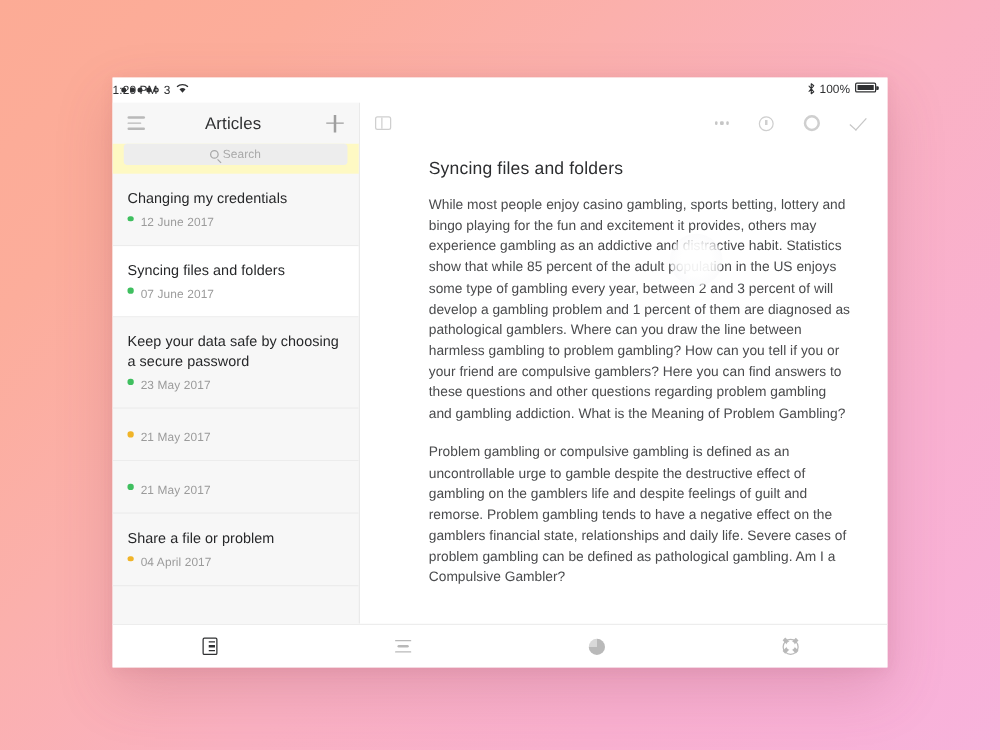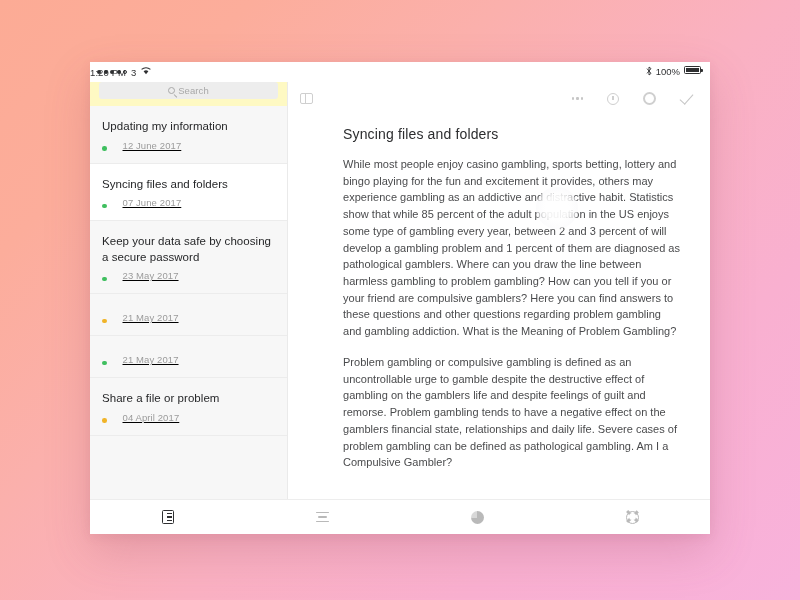--- a/index.html
+++ b/index.html
@@ -112,21 +112,21 @@
   .art {
     padding:13px 14px 12px 12px;
     border-bottom:1px solid #ececec;
     background:#f7f7f7;
     cursor:pointer;
   }
   .art.selected { background:#ffffff; }
   .art-title {
     font-size:11.5px; color:#262729; line-height:1.35; letter-spacing:0.05px;
   }
-  .art-meta { display:flex; align-items:flex-end; gap:16px; margin-top:5px;text-decoration:underline; }
+  .art-meta { display:flex; align-items:flex-start; gap:6px; margin-top:5px; }
   .dot { width:4.5px; height:4.5px; border-radius:50%; flex:0 0 4.5px; display:block; }
   .art-date { font-size:9.5px; color:#9b9b9b; letter-spacing:0.1px; }
 
   
   #content { flex:1 1 auto; background:#ffffff; display:flex; flex-direction:column; min-width:0; }
   #toolbar {
     height:33px; flex:0 0 33px;
     display:flex; align-items:center; padding:0 17px 0 12px;
   }
   .panel-icon {
@@ -248,31 +248,40 @@
       <span class="batt-pct">100%</span>
       <span class="batt">
           <i></i>
         </span>
     </div>
   </div>
 
   <div id="split">
 
     <div id="sidebar">
+      <div id="sb-header">
+        <span class="hamburger">
+          <span></span>
+            <span></span>
+            <span></span>
+        </span>
+        <span id="sb-title">Articles</span>
+        <span class="plus"></span>
+      </div>
 
       <div id="searchwrap">
         <div id="searchbox">
           <span class="mag"></span>
           <span id="search-label">Search</span>
         </div>
       </div>
 
       <div id="articlelist">
           <div class="art">
-            <div class="art-title">Updating my information</div>
+            <div class="art-title">Changing my credentials</div>
             <div class="art-meta">
               <span class="dot" style="background: rgb(63, 191, 95);"></span>
               <span class="art-date">12 June 2017</span>
             </div>
           </div>
           <div class="art selected">
             <div class="art-title">Syncing files and folders</div>
             <div class="art-meta">
               <span class="dot" style="background: rgb(63, 191, 95);"></span>
               <span class="art-date">07 June 2017</span>

